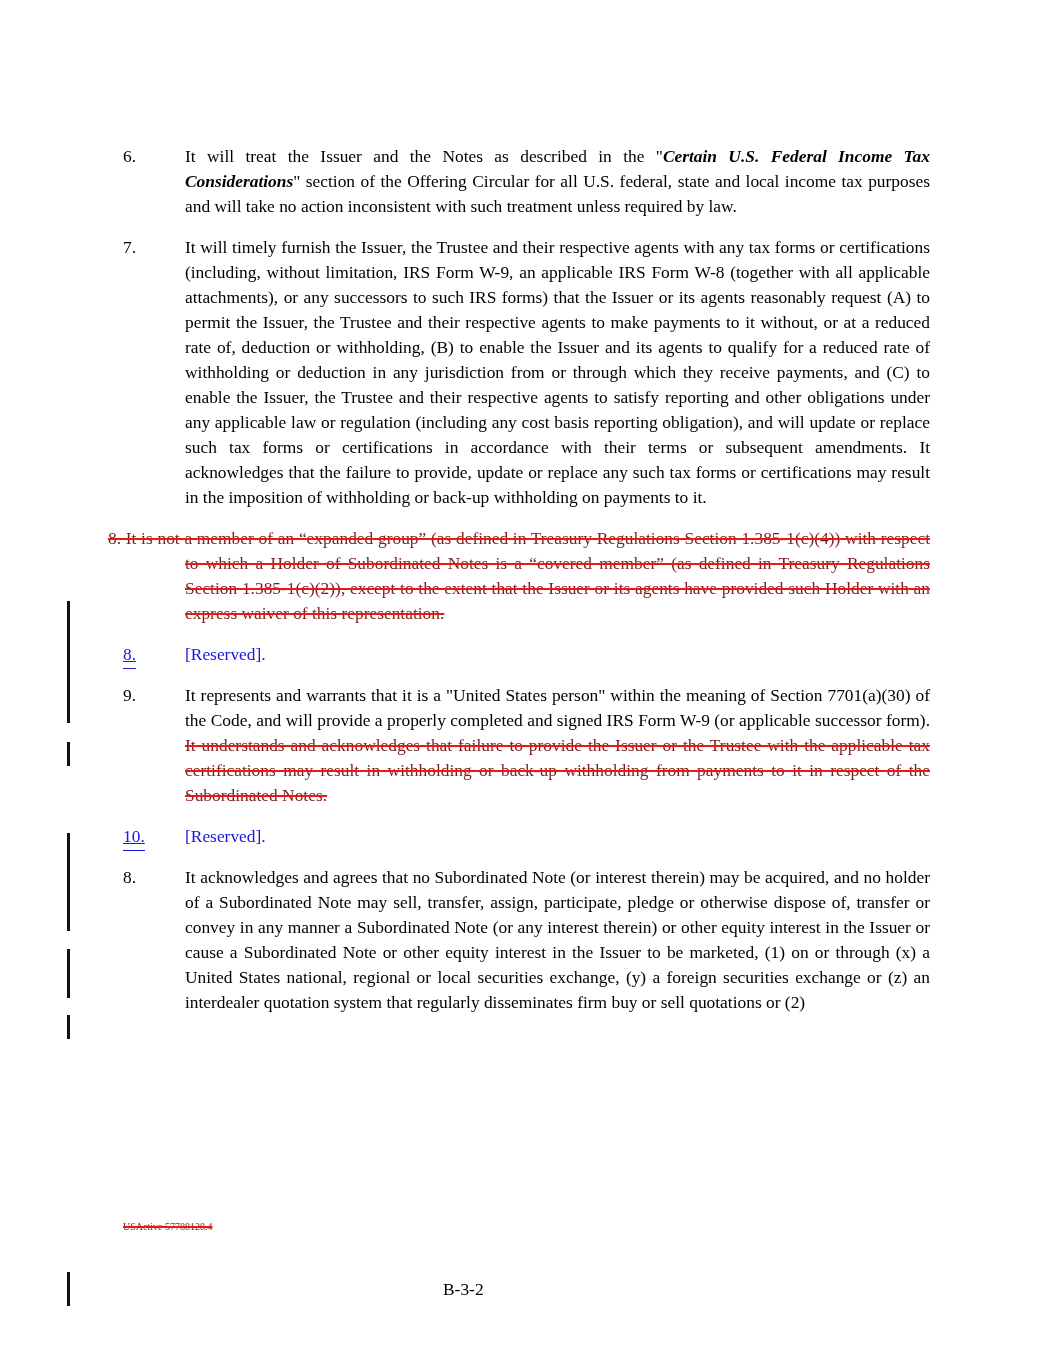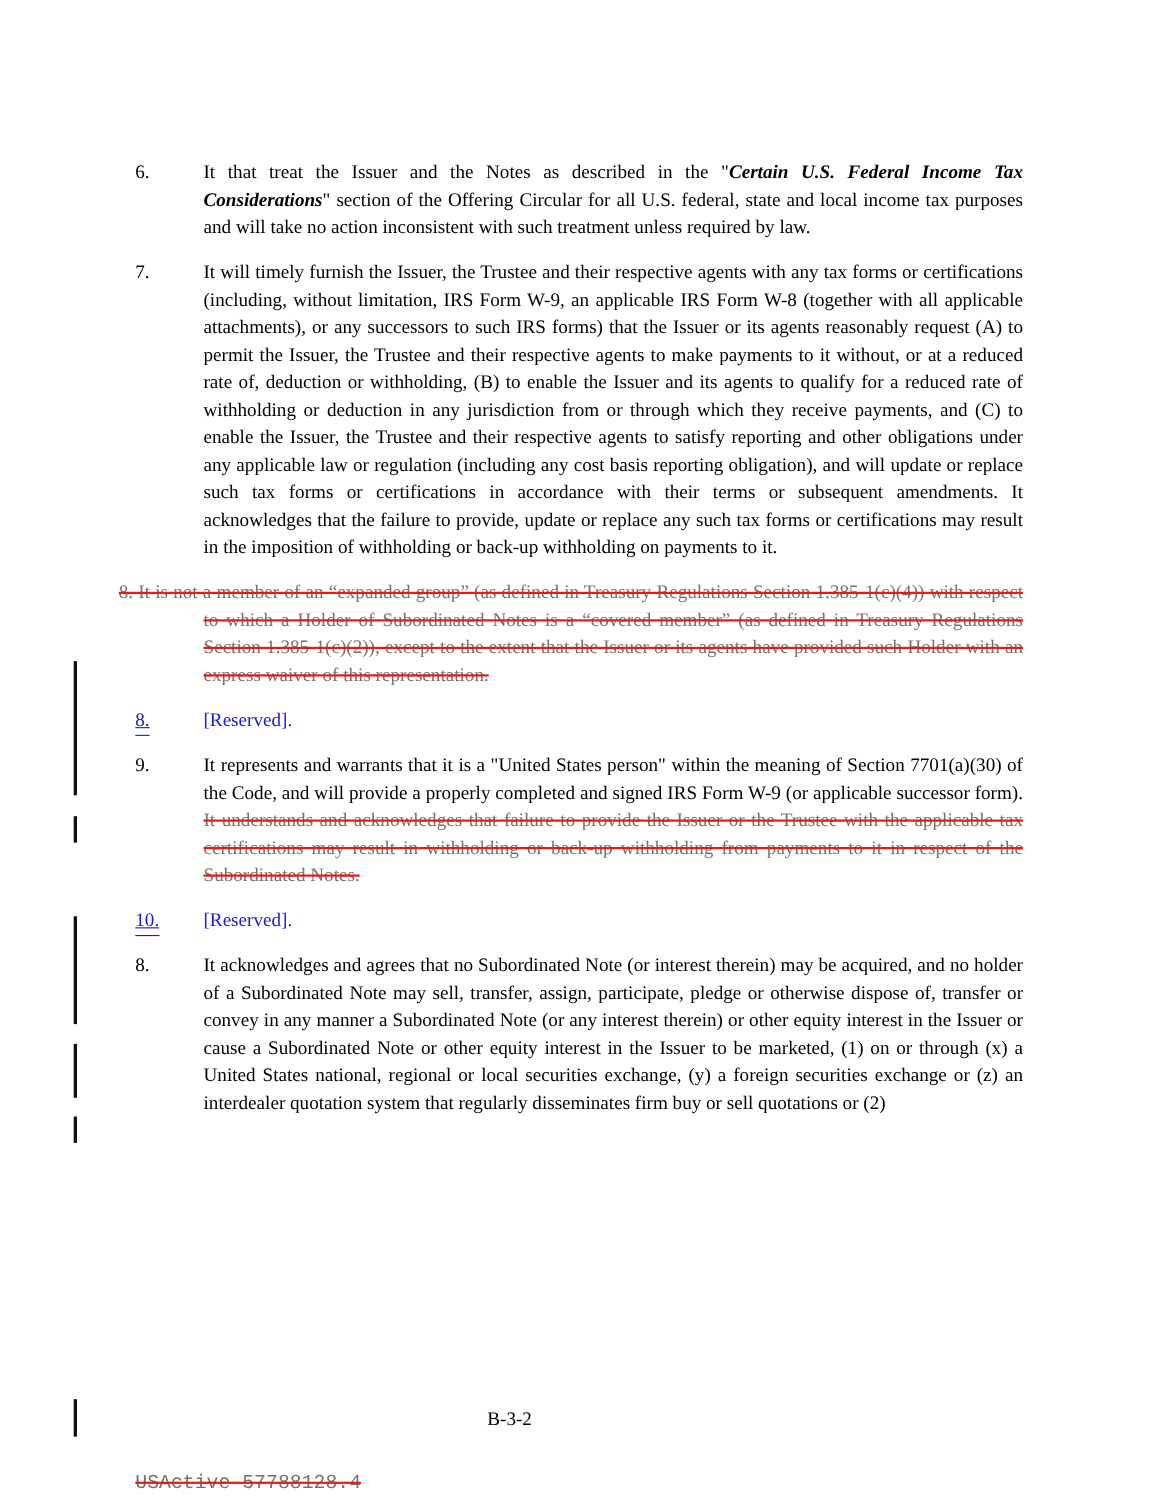--- a/index.html
+++ b/index.html
@@ -13,57 +13,56 @@
     color:#000000;
     overflow:hidden;
   }
   .content { position:absolute; left:123px; top:144px; width:807px; }
   .para { position:relative; margin-bottom:16px; }
   .num { position:absolute; left:0; top:0; white-space:nowrap; }
   .pbody { margin-left:62px; text-align:justify; }
   .hang { margin-left:62px; text-indent:-77px; text-align:justify; }
   .it { font-style:italic;font-weight:bold; }
   .del {
-    color:#737373;
+    color:#7f1d1d;
     text-decoration:line-through;
     text-decoration-thickness:1.5px;
     text-decoration-color:#e41b17;
   }
   .ins { color:#1a16e0; }
   .ins-u { text-decoration-color:#1a16e0; }
   .num-dbl {
     text-decoration:underline;
     text-decoration-color:#1a16e0;
     border-bottom:1.5px solid #1a16e0;
     padding-bottom:0.5px;
   }
   .change-bar {
     position:absolute; left:67px; width:2.5px;
     background:#111111;
   }
   .footer-docid {
-    position:absolute; left:123px; top:1337px;
-    font-size:18px;
-    font-family:Liberation Mono, monospace;
+    position:absolute; left:123px; top:1214px;
+    font-size:10px;
   }
   .footer-page {
     position:absolute; left:443px; top:1277px;
     font-size:17.4px;
   }
 </style>
 </head>
 <body>
 
 <div class="page">
 
   <div class="content">
 
     <div class="para">
       <span class="num">6.</span>
-      <div class="pbody"><span>It that treat the Issuer and the Notes as described in the "</span><span class="it">Certain U.S. Federal Income Tax Considerations</span><span>" section of the Offering Circular for all U.S. federal, state and local income tax purposes and will take no action inconsistent with such treatment unless required by law.</span></div>
+      <div class="pbody"><span>It will treat the Issuer and the Notes as described in the "</span><span class="it">Certain U.S. Federal Income Tax Considerations</span><span>" section of the Offering Circular for all U.S. federal, state and local income tax purposes and will take no action inconsistent with such treatment unless required by law.</span></div>
     </div>
 
     <div class="para">
       <span class="num">7.</span>
       <div class="pbody">It will timely furnish the Issuer, the Trustee and their respective agents with any tax forms or certifications (including, without limitation, IRS Form W-9, an applicable IRS Form W-8 (together with all applicable attachments), or any successors to such IRS forms) that the Issuer or its agents reasonably request (A) to permit the Issuer, the Trustee and their respective agents to make payments to it without, or at a reduced rate of, deduction or withholding, (B) to enable the Issuer and its agents to qualify for a reduced rate of withholding or deduction in any jurisdiction from or through which they receive payments, and (C) to enable the Issuer, the Trustee and their respective agents to satisfy reporting and other obligations under any applicable law or regulation (including any cost basis reporting obligation), and will update or replace such tax forms or certifications in accordance with their terms or subsequent amendments. It acknowledges that the failure to provide, update or replace any such tax forms or certifications may result in the imposition of withholding or back-up withholding on payments to it.</div>
     </div>
 
     <div class="para">
       <div class="hang del">8. It is not a member of an “expanded group” (as defined in Treasury Regulations Section 1.385-1(c)(4)) with respect to which a Holder of Subordinated Notes is a “covered member” (as defined in Treasury Regulations Section 1.385-1(c)(2)), except to the extent that the Issuer or its agents have provided such Holder with an express waiver of this representation.</div>
     </div>

